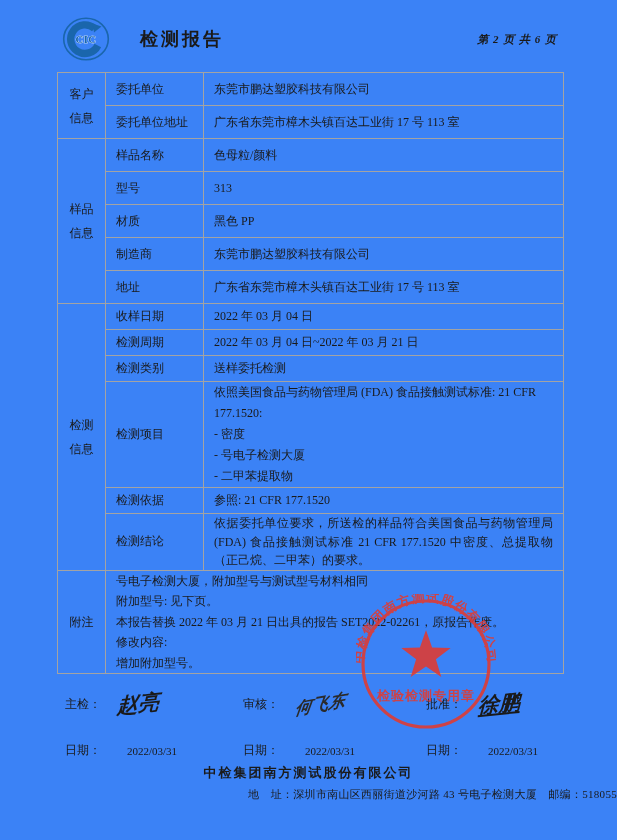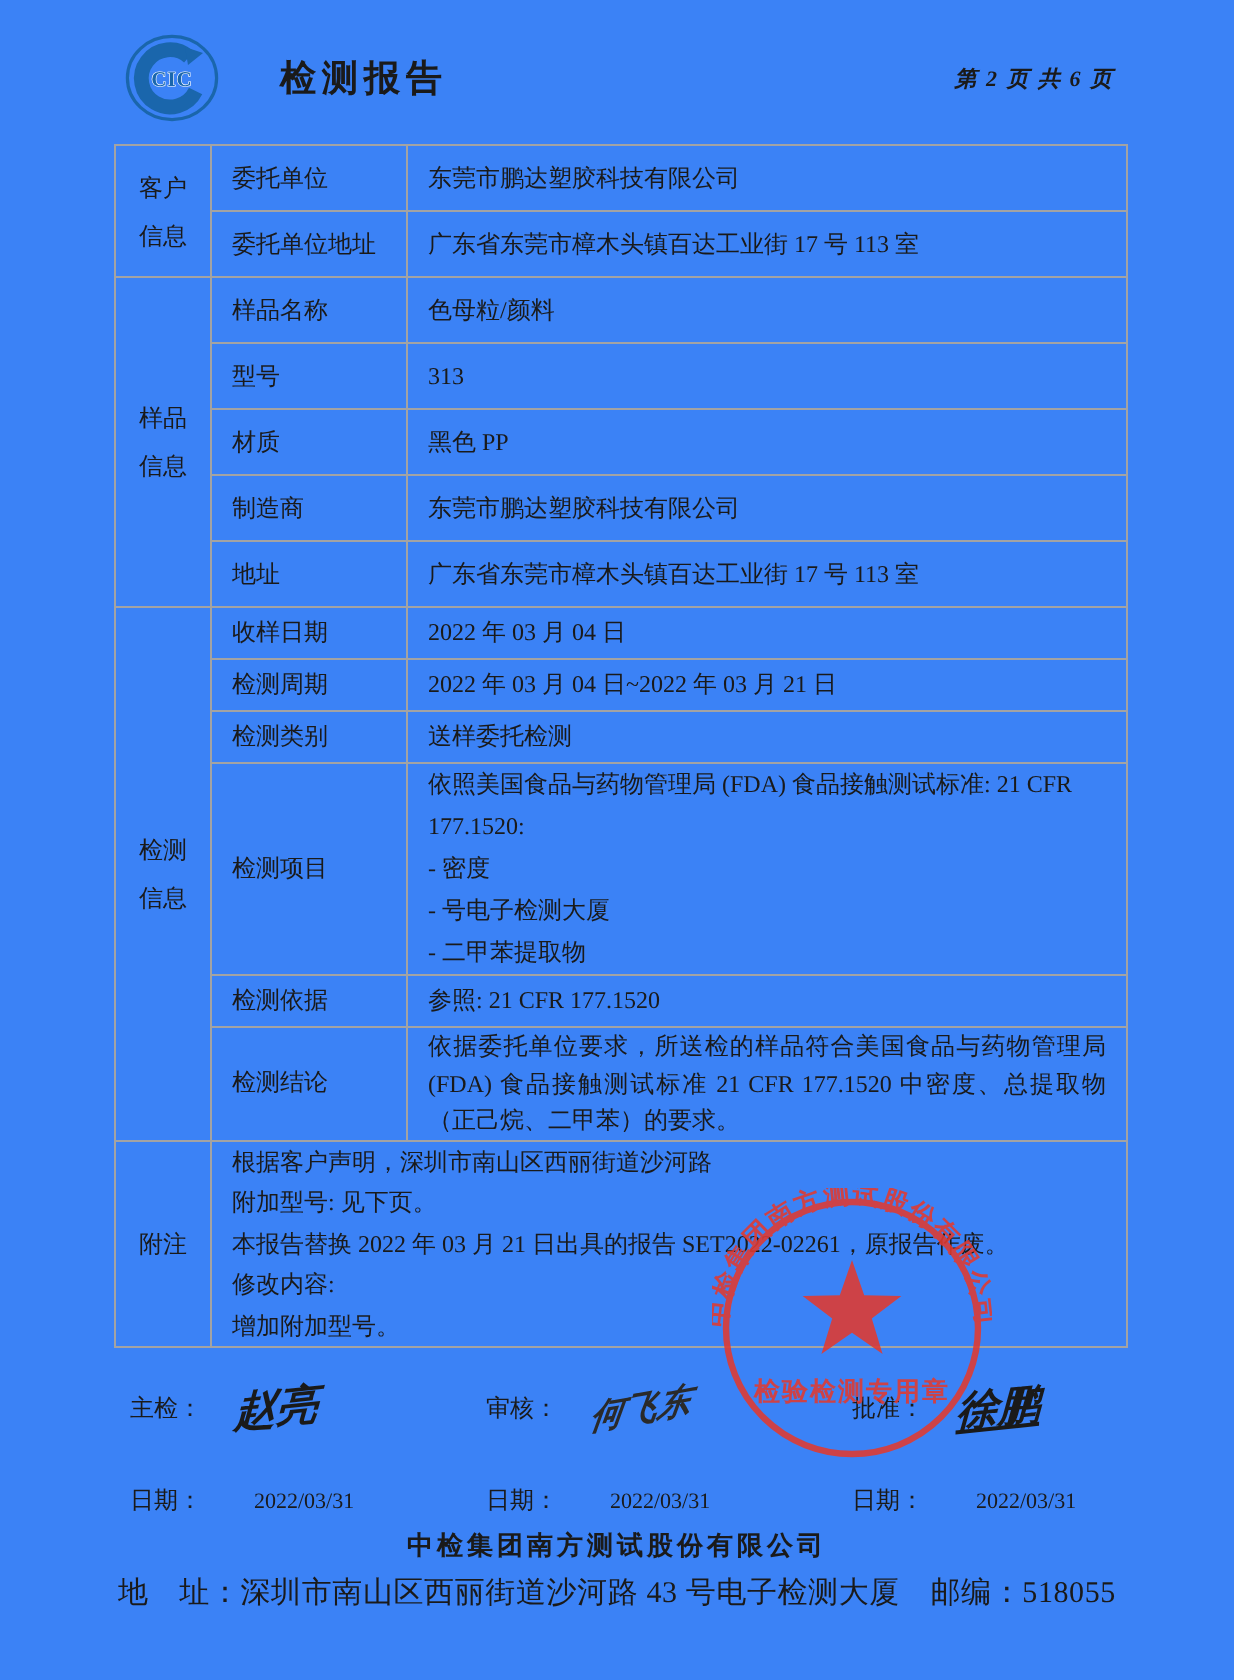--- a/index.html
+++ b/index.html
@@ -38,21 +38,21 @@
               transform:rotate(-6deg) skewX(-8deg); margin-left:16px; white-space:nowrap; }
   .sig-name.scribble { font-size:17px; transform:rotate(-10deg) skewX(-18deg); color:#2a2a2a; }
   .sig-name.approved { text-decoration:underline; }
   .date-row { margin-top:24px; }
   .date-val { font-size:11px; margin-left:26px; }
   
   .stamp { position:absolute; left:356px; top:594px; z-index:3; opacity:.88; pointer-events:none; }
   
   .footer { position:absolute; left:0; top:764px; width:617px; text-align:center; }
   .footer-company { font-weight:bold; font-size:13px; letter-spacing:2px; }
-  .footer-line { font-size:15px; margin-top:5px; letter-spacing:.3px; }
+  .footer-line { font-size:11px; margin-top:5px; letter-spacing:.3px;text-align:right; }
   .footer-link { color:#0000cc; text-decoration:underline; cursor:pointer; }
 </style>
 </head>
 <body>
 
 <div class="page">
 
   <div class="header">
     <div class="logo-wrap">
       <svg width="48" height="44" viewBox="0 0 48 44">
@@ -133,21 +133,21 @@
         <td>参照: 21 CFR 177.1520</td>
       </tr>
       <tr>
         <td>检测结论</td>
         <td class="conclusion">依据委托单位要求，所送检的样品符合美国食品与药物管理局 (FDA) 食品接触测试标准 21 CFR 177.1520 中密度、总提取物（正己烷、二甲苯）的要求。</td>
       </tr>
 
       <tr>
         <td class="group">附注</td>
         <td class="notes-cell" colspan="2">
-          <div>根据客户声明，深圳市南山区西丽街道沙河路</div>
+          <div>号电子检测大厦，附加型号与测试型号材料相同</div>
           <div>附加型号: 见下页。</div>
           <div>本报告替换 2022 年 03 月 21 日出具的报告 SET2022-02261，原报告作废。</div>
           <div>修改内容:</div>
           <div>增加附加型号。</div>
         </td>
       </tr>
     </tbody>
   </table>
 
   <div class="sig-area">

